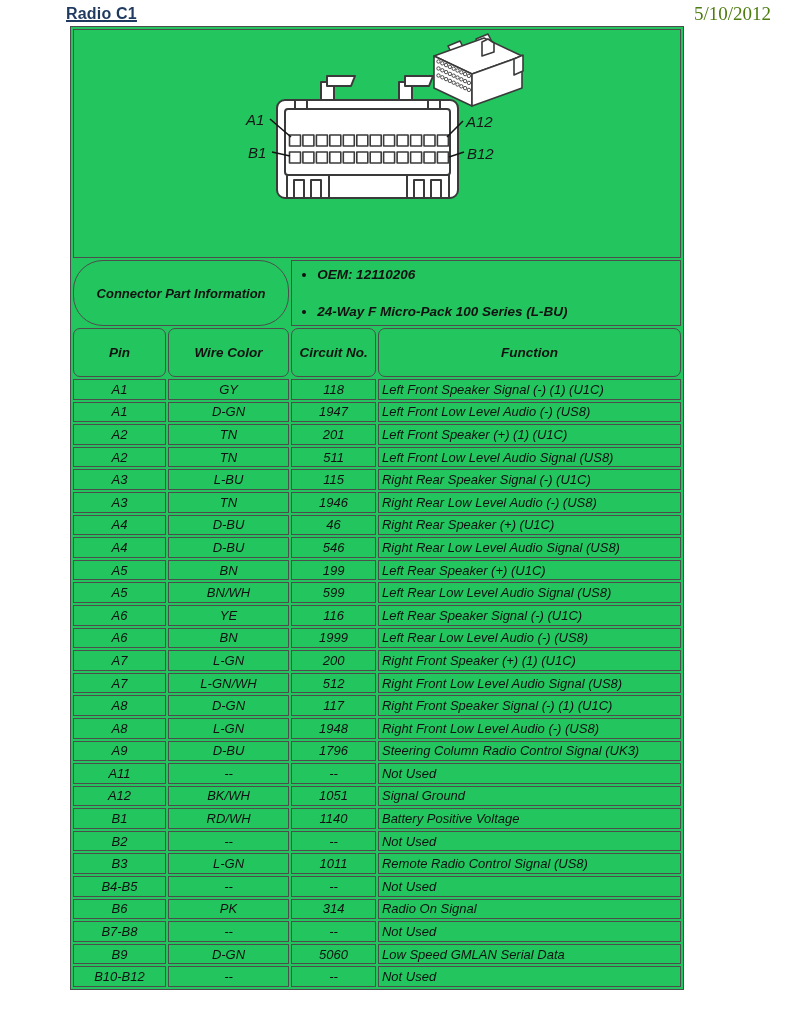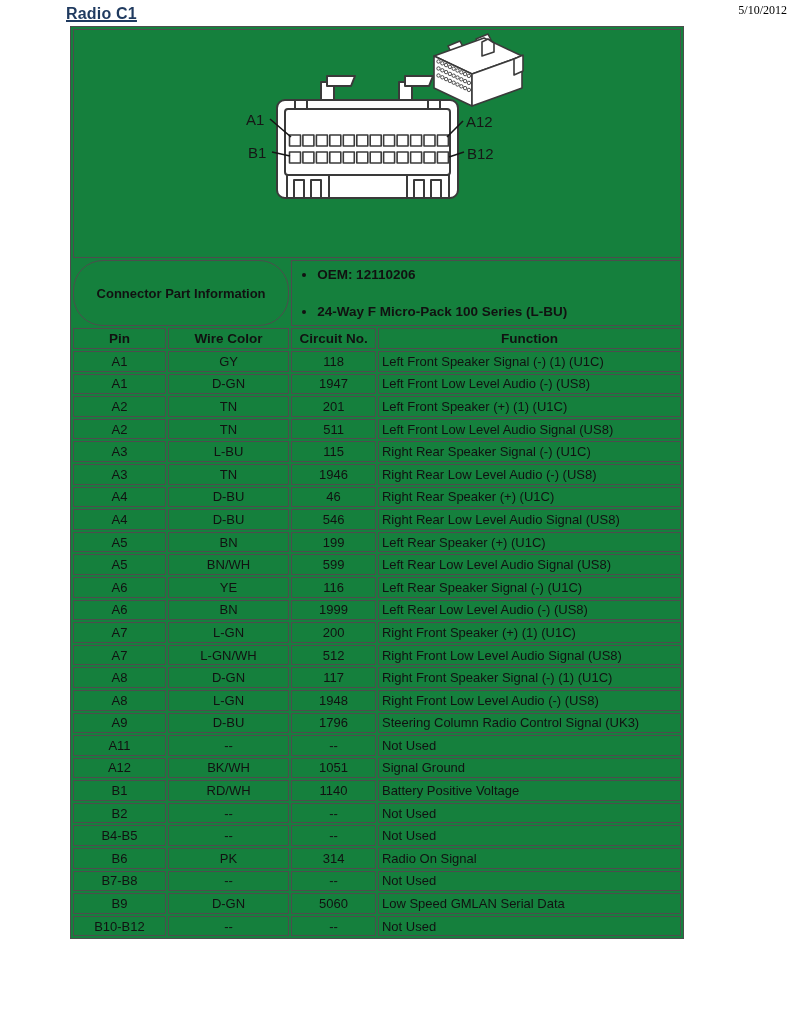--- a/index.html
+++ b/index.html
@@ -11,44 +11,44 @@
     width:791px;height:1024px;position:relative;
     font-family:"Liberation Sans","DejaVu Sans",sans-serif;color:var(--text);
   }
   .header{position:relative;height:26px;padding-left:44px;}
   .title{
     position:absolute;left:66px;top:5px;font-size:16px;font-weight:bold;
     color:var(--title);text-decoration:underline;text-decoration-thickness:2px;
     letter-spacing:.2px;
   }
   .date{
-    position:absolute;right:4px;top:3px;
-    font-family:"Liberation Serif","DejaVu Serif",serif;font-size:12px;color:#000000;
+    position:absolute;right:20px;top:3px;
+    font-family:"Liberation Serif","DejaVu Serif",serif;font-size:19px;color:#4d7c0f;
   }
   table.main{
     margin-left:70px;width:612px;table-layout:fixed;
     border-collapse:separate;border-spacing:2px;
-    border:1px solid var(--border);background:#15803d;
+    border:1px solid var(--border);background:#22c55e;font-style:italic;
   }
   table.main td,table.main th{
     border:1px solid var(--border);font-size:13px;color:var(--text);
     overflow:hidden;white-space:nowrap;
   }
   .diagram-cell{height:224px;padding:0;text-align:center;vertical-align:top;}
   .info-label{
     font-weight:bold;text-align:center;vertical-align:middle;
     font-size:13.5px;height:62px;border-radius:30px;
   }
   .info-bullets{vertical-align:middle;}
   .info-bullets ul{margin:4px 0 4px 6px;padding-left:18px;}
   .info-bullets li{
     font-weight:bold;font-size:13.5px;margin:4px 0 22px 0;
   }
   .info-bullets li:last-child{margin-bottom:4px;}
-  tr.head-row th{font-weight:bold;text-align:center;height:17px;font-size:13.5px;padding:1px 2px;}
+  tr.head-row th{font-weight:bold;text-align:center;height:17px;font-size:13.5px;padding:15px 2px;border-radius:7px;}
   tbody.rows td{height:16.6px;text-align:center;padding:1px 2px;}
   tbody.rows td.fn{text-align:left;padding-left:3px;margin-left:6px;}
   svg text{font-family:"Liberation Sans","DejaVu Sans",sans-serif;font-size:15px;fill:#161616;}
 </style>
 </head>
 <body>
 
 <div class="header">
   <span class="title">Radio C1</span>
   <span class="date">5/10/2012</span>
@@ -304,20 +304,26 @@
         <td>1140</td>
         <td class="fn">Battery Positive Voltage</td>
       </tr>
       <tr>
         <td>B2</td>
         <td>--</td>
         <td>--</td>
         <td class="fn">Not Used</td>
       </tr>
       <tr>
+        <td>B3</td>
+        <td>L-GN</td>
+        <td>1011</td>
+        <td class="fn">Remote Radio Control Signal (US8)</td>
+      </tr>
+      <tr>
         <td>B4-B5</td>
         <td>--</td>
         <td>--</td>
         <td class="fn">Not Used</td>
       </tr>
       <tr>
         <td>B6</td>
         <td>PK</td>
         <td>314</td>
         <td class="fn">Radio On Signal</td>

